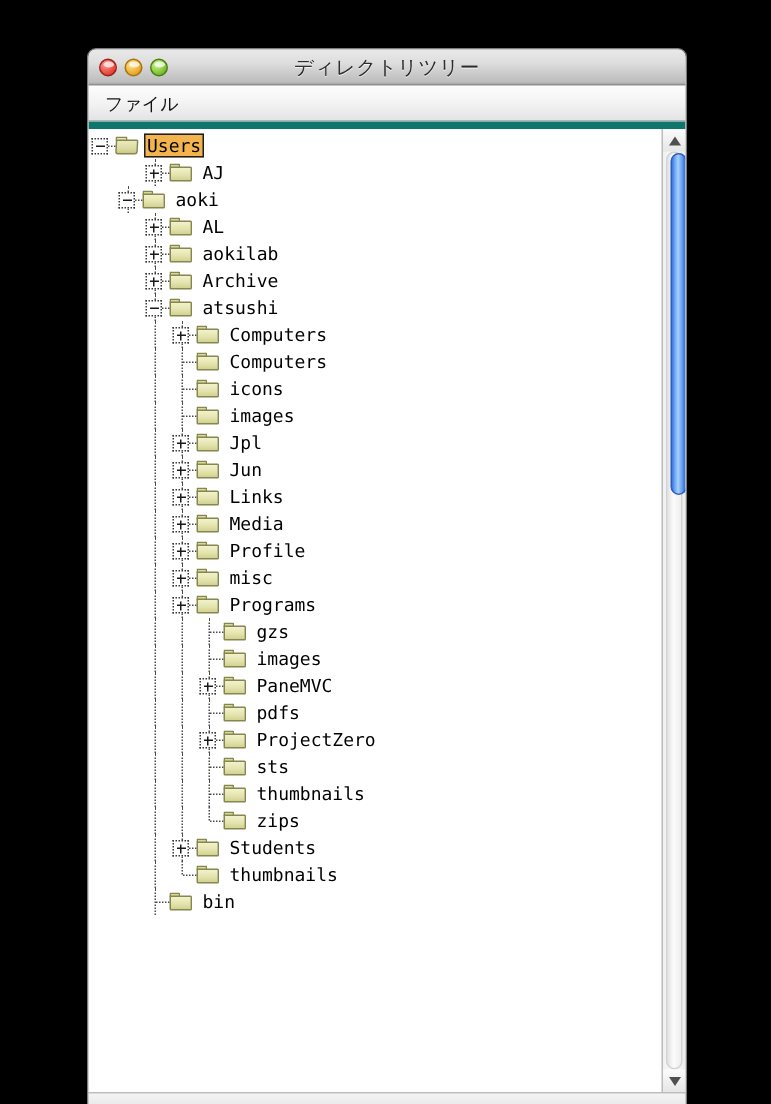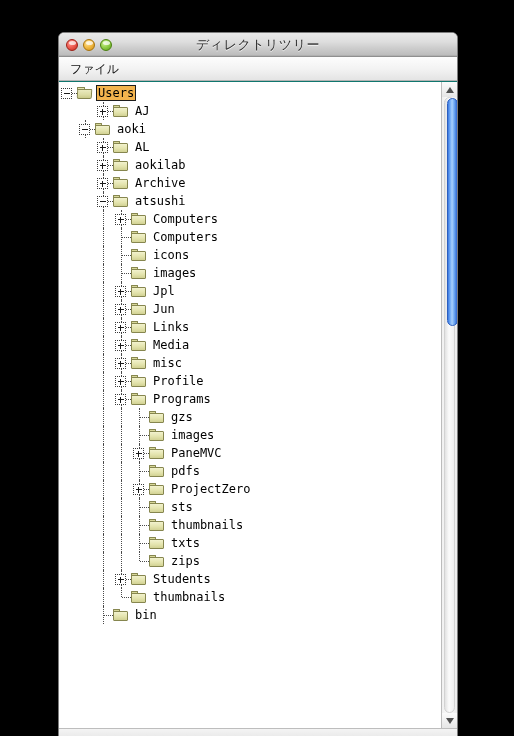--- a/index.html
+++ b/index.html
@@ -107,21 +107,21 @@
     cursor: default;
   }
 
   
   #content {
     flex: 1 1 auto;
     display: flex;
     position: relative;
     background: #ffffff;
     overflow: hidden;
-    border-top: 1px solid #0f766e;
+    border-top: 5px solid #0f766e;
   }
 
   #tree-pane {
     flex: 1 1 auto;
     position: relative;
     overflow: hidden;
     background: #ffffff;
     padding-top: 2px;
   }
 
@@ -633,60 +633,60 @@
               <div class="expander">
                 <div class="h"></div>
                 <div class="v"></div>
               </div>
             </div>
           </div>
           <div class="folder">
             <div class="tab"></div>
             <div class="body"></div>
           </div>
+          <span class="label">Profile</span>
+        </div>
+        <div class="row">
+          <div class="guides">
+            <div class="cell"></div>
+            <div class="cell"></div>
+            <div class="cell line"></div>
+            <div class="hook">
+              <div class="vert"></div>
+              <div class="horz"></div>
+              <div class="expander">
+                <div class="h"></div>
+                <div class="v"></div>
+              </div>
+            </div>
+          </div>
+          <div class="folder">
+            <div class="tab"></div>
+            <div class="body"></div>
+          </div>
           <span class="label">misc</span>
         </div>
         <div class="row">
           <div class="guides">
             <div class="cell"></div>
             <div class="cell"></div>
             <div class="cell line"></div>
             <div class="hook">
               <div class="vert"></div>
               <div class="horz"></div>
               <div class="expander">
                 <div class="h"></div>
                 <div class="v"></div>
               </div>
             </div>
           </div>
           <div class="folder">
             <div class="tab"></div>
             <div class="body"></div>
           </div>
-          <span class="label">Profile</span>
-        </div>
-        <div class="row">
-          <div class="guides">
-            <div class="cell"></div>
-            <div class="cell"></div>
-            <div class="cell line"></div>
-            <div class="hook">
-              <div class="vert"></div>
-              <div class="horz"></div>
-              <div class="expander">
-                <div class="h"></div>
-                <div class="v"></div>
-              </div>
-            </div>
-          </div>
-          <div class="folder">
-            <div class="tab"></div>
-            <div class="body"></div>
-          </div>
           <span class="label">Programs</span>
         </div>
         <div class="row">
           <div class="guides">
             <div class="cell"></div>
             <div class="cell"></div>
             <div class="cell line"></div>
             <div class="cell line"></div>
             <div class="hook">
               <div class="vert"></div>
@@ -801,37 +801,20 @@
             <div class="hook">
               <div class="vert"></div>
               <div class="horz"></div>
             </div>
           </div>
           <div class="folder">
             <div class="tab"></div>
             <div class="body"></div>
           </div>
           <span class="label">thumbnails</span>
-        </div>
-        <div class="row">
-          <div class="guides">
-            <div class="cell"></div>
-            <div class="cell"></div>
-            <div class="cell line"></div>
-            <div class="cell line"></div>
-            <div class="hook">
-              <div class="vert"></div>
-              <div class="horz"></div>
-            </div>
-          </div>
-          <div class="folder">
-            <div class="tab"></div>
-            <div class="body"></div>
-          </div>
-          <span class="label">txts</span>
         </div>
         <div class="row">
           <div class="guides">
             <div class="cell"></div>
             <div class="cell"></div>
             <div class="cell line"></div>
             <div class="cell line"></div>
             <div class="hook last">
               <div class="vert"></div>
               <div class="horz"></div>

